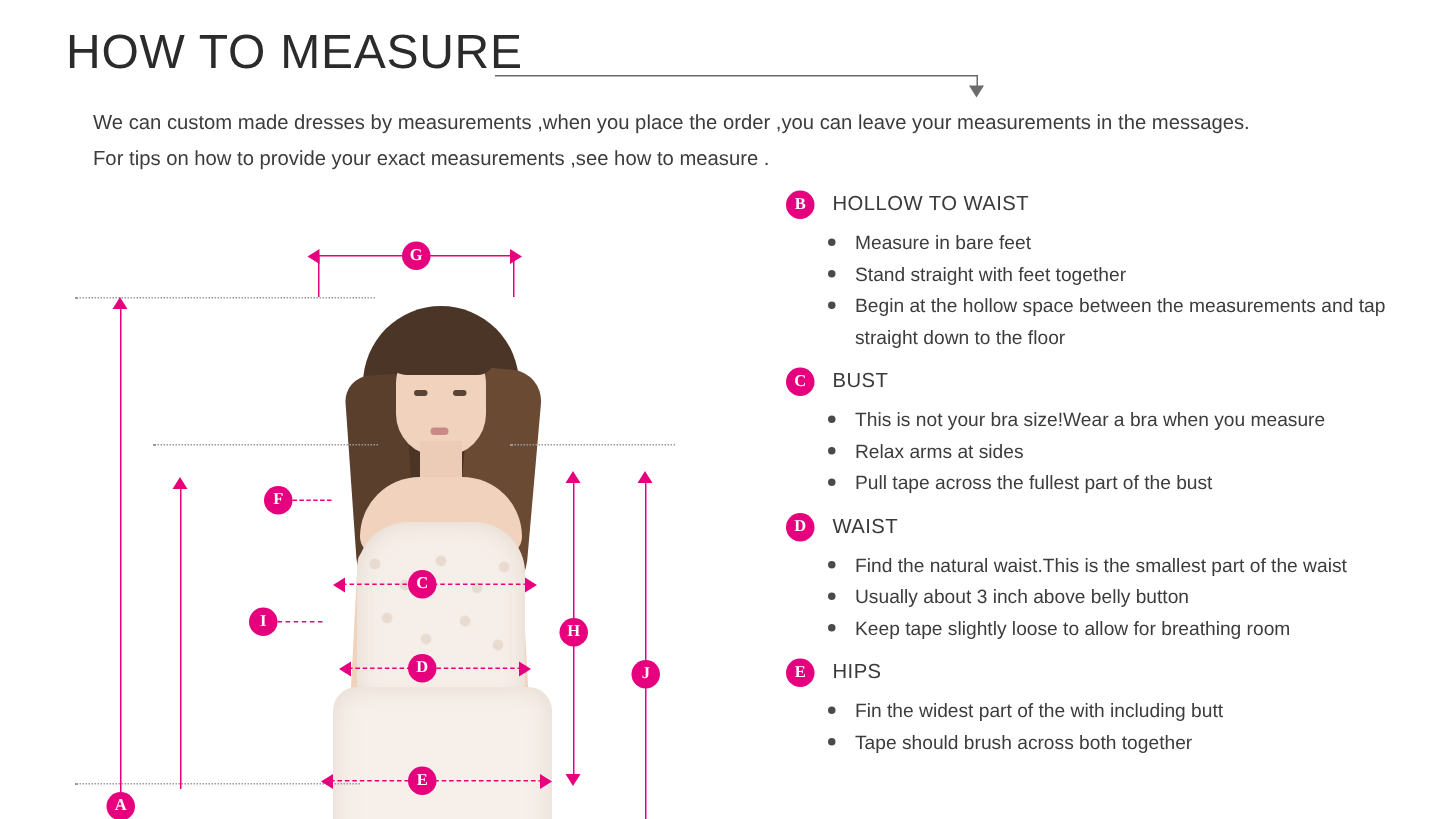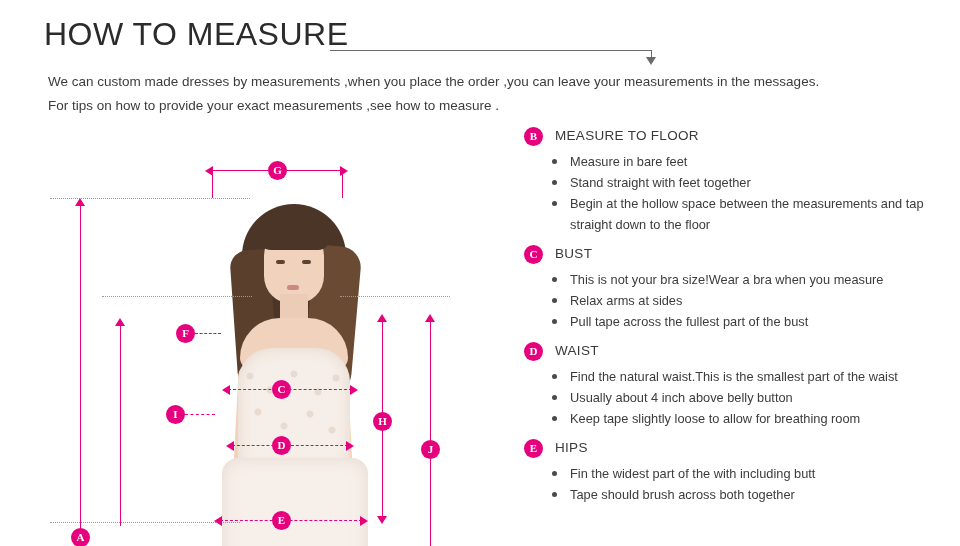--- a/index.html
+++ b/index.html
@@ -53,21 +53,21 @@
     left: 646px;
     top: 57px;
     width: 0;
     height: 0;
     border-left: 5px solid transparent;
     border-right: 5px solid transparent;
     border-top: 8px solid #6b6b6b;
   }
   .intro {
     position: absolute;
-    left: 48px;
+    left: 62px;
     font-size: 13.5px;
     color: #3c3c3c;
     white-space: nowrap;
   }
   .intro.l1 { top: 74px; }
   .intro.l2 { top: 98px; }
 
   
   .diagram {
     position: absolute;
@@ -439,21 +439,21 @@
     <div class="ah right" style="left:320px; top:386px;"></div>
     <div class="badge" style="left:232px; top:381px;">E</div>
 
   </div>
 
   <div class="panel">
 
     <div class="sec">
       <div class="sec-head">
         <div class="sec-badge">B</div>
-        <div class="sec-title">MEASURE TO FLOOR</div>
+        <div class="sec-title">HOLLOW TO WAIST</div>
       </div>
       <ul class="bullets">
         <li>Measure in bare feet</li>
         <li>Stand straight with feet together</li>
         <li>Begin at the hollow space between the  measurements and tap straight down to the floor</li>
       </ul>
     </div>
 
     <div class="sec">
       <div class="sec-head">
@@ -467,21 +467,21 @@
       </ul>
     </div>
 
     <div class="sec">
       <div class="sec-head">
         <div class="sec-badge">D</div>
         <div class="sec-title">WAIST</div>
       </div>
       <ul class="bullets">
         <li>Find the natural waist.This is the smallest part of the waist</li>
-        <li>Usually about 4 inch above belly button</li>
+        <li>Usually about 3 inch above belly button</li>
         <li>Keep tape slightly loose to allow for breathing room</li>
       </ul>
     </div>
 
     <div class="sec">
       <div class="sec-head">
         <div class="sec-badge">E</div>
         <div class="sec-title">HIPS</div>
       </div>
       <ul class="bullets">

